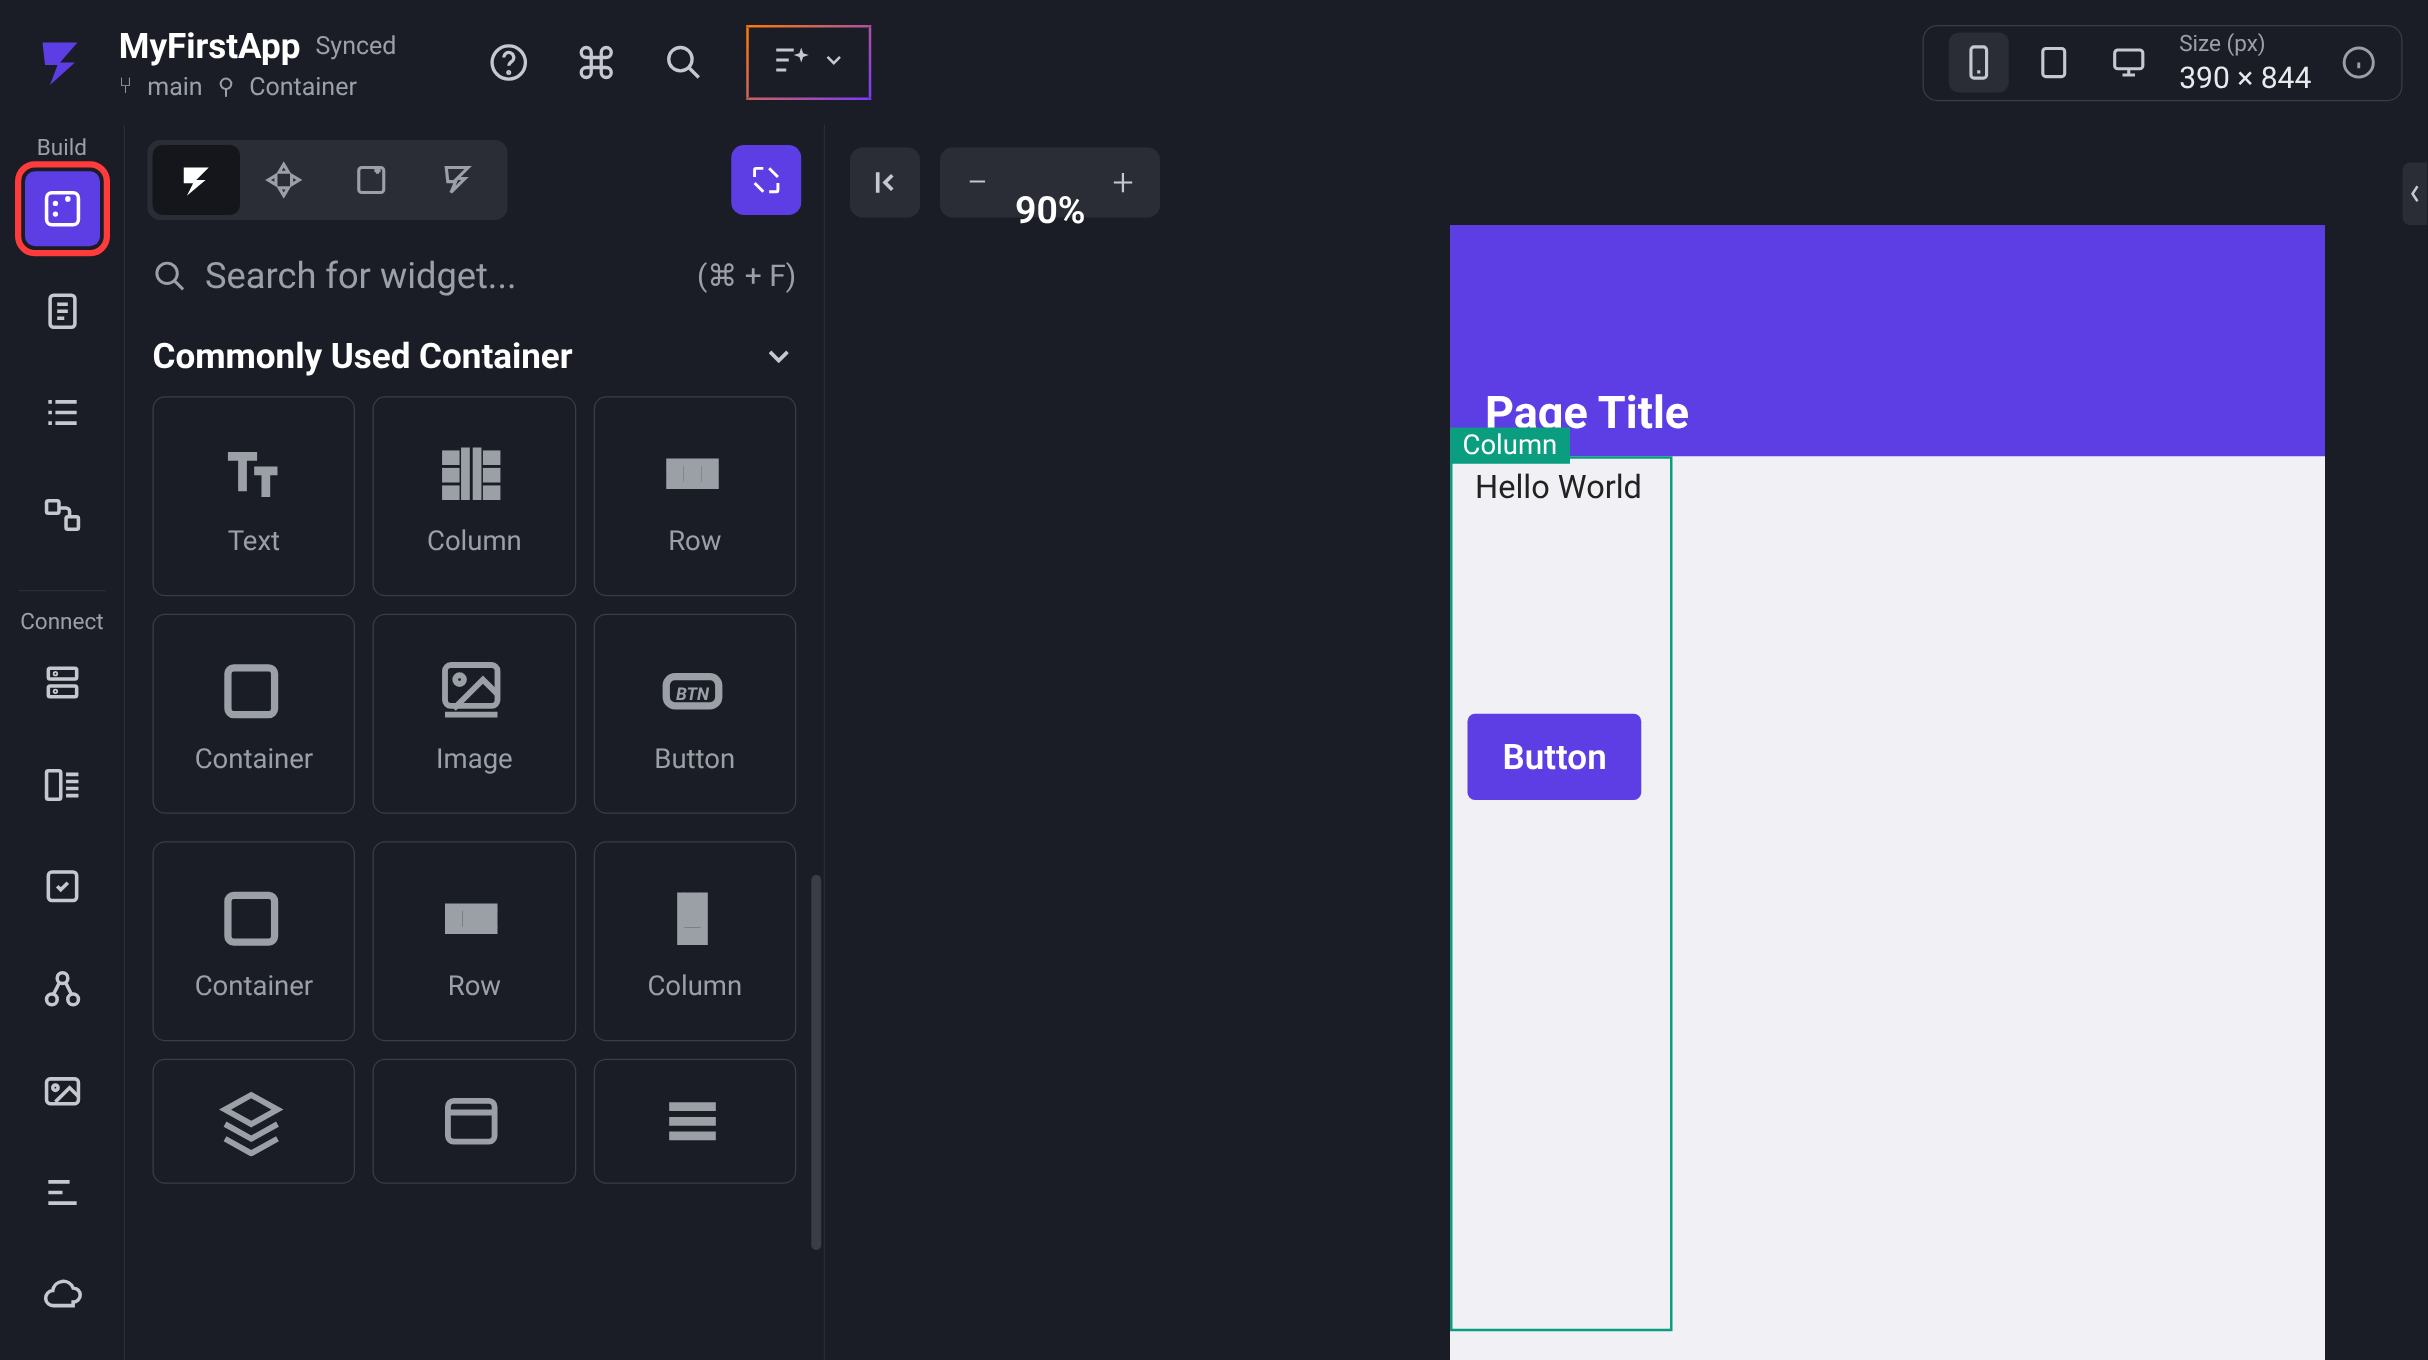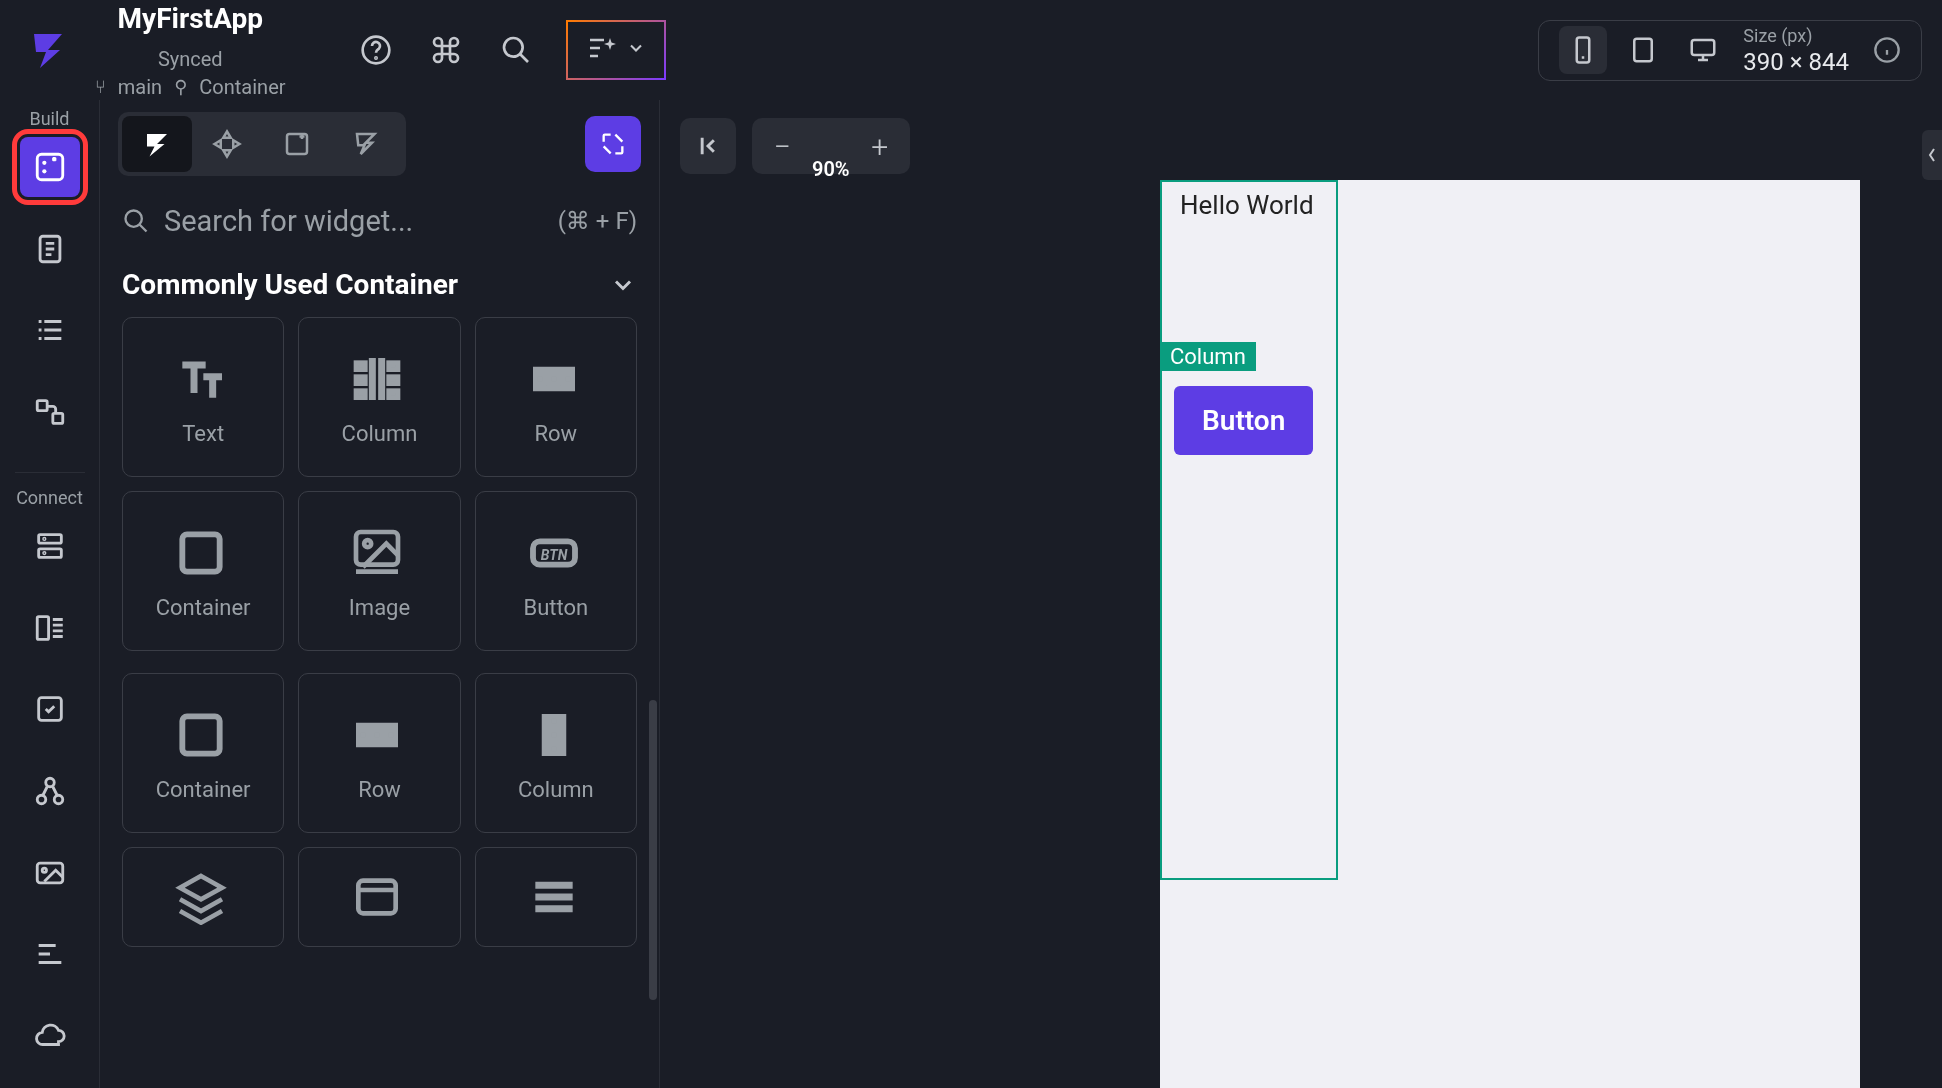--- a/index.html
+++ b/index.html
@@ -3,21 +3,21 @@
 <meta charset="utf-8">
 <style>
 * { margin:0; padding:0; box-sizing:border-box; font-family:-apple-system,BlinkMacSystemFont,'Segoe UI',Roboto,sans-serif; }
 body { background:#1a1d26; color:#e8eaed; width:1942px; height:1088px; overflow:hidden; position:relative; }
 
 
 .top-header { height:100px; display:flex; align-items:center; padding:0 20px; background:#1a1d26; }
 .logo { width:55px; height:55px; display:flex; align-items:center; justify-content:center; margin-right:20px; }
 .logo svg { width:40px; height:40px; }
 .project-info { display:flex; flex-direction:column; gap:4px; margin-right:30px; }
-.project-line1 { display:flex; align-items:center; gap:12px;flex-direction:column; }
+.project-line1 { display:flex; align-items:center; gap:12px; }
 .project-name { font-size:28px; font-weight:700; color:#fff; }
 .sync-status { font-size:20px; color:#9aa0a6; }
 .project-line2 { display:flex; align-items:center; gap:12px; font-size:20px; color:#9aa0a6; }
 .branch-icon, .env-icon { font-size:18px; }
 
 .header-actions { display:flex; align-items:center; gap:30px; margin-left:40px; }
 .header-icon { width:40px; height:40px; display:flex; align-items:center; justify-content:center; cursor:pointer; }
 .header-icon svg { width:32px; height:32px; stroke:#c5c8ce; fill:none; stroke-width:2; }
 
 .ai-dropdown { display:flex; align-items:center; gap:8px; margin-left:30px; padding:10px 18px; border:2px solid; border-image:linear-gradient(135deg,#ff7b00,#7b3aff) 1; border-radius:10px; cursor:pointer; }
@@ -80,21 +80,21 @@
 
 .panel-scrollbar { position:absolute; right:2px; top:600px; width:8px; height:300px; background:#3a3d46; border-radius:4px; }
 
 
 .canvas-area { flex:1; background:#1a1d26; position:relative; overflow:hidden; }
 .canvas-toolbar { position:absolute; top:18px; left:20px; display:flex; gap:16px; }
 .toolbar-btn { width:56px; height:56px; display:flex; align-items:center; justify-content:center; border-radius:10px; background:#2a2d36; cursor:pointer; }
 .toolbar-btn svg { width:28px; height:28px; stroke:#c5c8ce; fill:none; stroke-width:2.5; }
 .zoom-controls { display:flex; align-items:center; background:#2a2d36; border-radius:10px; height:56px; padding:0 14px; gap:14px; }
 .zoom-btn { width:32px; height:32px; display:flex; align-items:center; justify-content:center; cursor:pointer; font-size:30px; color:#c5c8ce; font-weight:300; }
-.zoom-value { font-size:20px; color:#fff; font-weight:600;margin-top:45px; }
+.zoom-value { font-size:30px; color:#fff; font-weight:600;margin-top:45px; }
 
 .device-frame { position:absolute; top:80px; left:500px; width:700px; height:1000px; background:#f0f0f5; }
 .device-appbar { height:185px; background:#5d3de4; display:flex; align-items:flex-end; padding:0 28px 14px; }
 .appbar-title { font-size:36px; font-weight:700; color:#fff; }
 .column-badge { position:absolute; top:162px; left:0; background:#0a9d7f; color:#fff; font-size:22px; padding:2px 10px; z-index:2; }
 .device-body { position:relative; }
 .selected-column { position:absolute; top:0; left:0; width:178px; height:700px; border:2px solid #0a9d7f; }
 .body-text { position:absolute; top:10px; left:20px; font-size:26px; color:#222; }
 .body-button { position:absolute; top:206px; left:14px; background:#5d3de4; color:#fff; font-size:28px; font-weight:600; padding:18px 28px; border-radius:6px; }
 
@@ -453,20 +453,23 @@
           </svg>
       </div>
       <div class="zoom-controls">
         <div class="zoom-btn">−</div>
         <span class="zoom-value">90%</span>
         <div class="zoom-btn">+</div>
       </div>
     </div>
 
     <div class="device-frame">
+      <div class="device-appbar">
+        <span class="appbar-title">Page Title</span>
+      </div>
       <div class="column-badge">Column</div>
       <div class="device-body">
         <div class="selected-column"></div>
         <div class="body-text">Hello World</div>
         <div class="body-button">Button</div>
       </div>
     </div>
 
     <div class="right-edge-btn">
       <svg width="12" height="20" viewBox="0 0 12 20">

